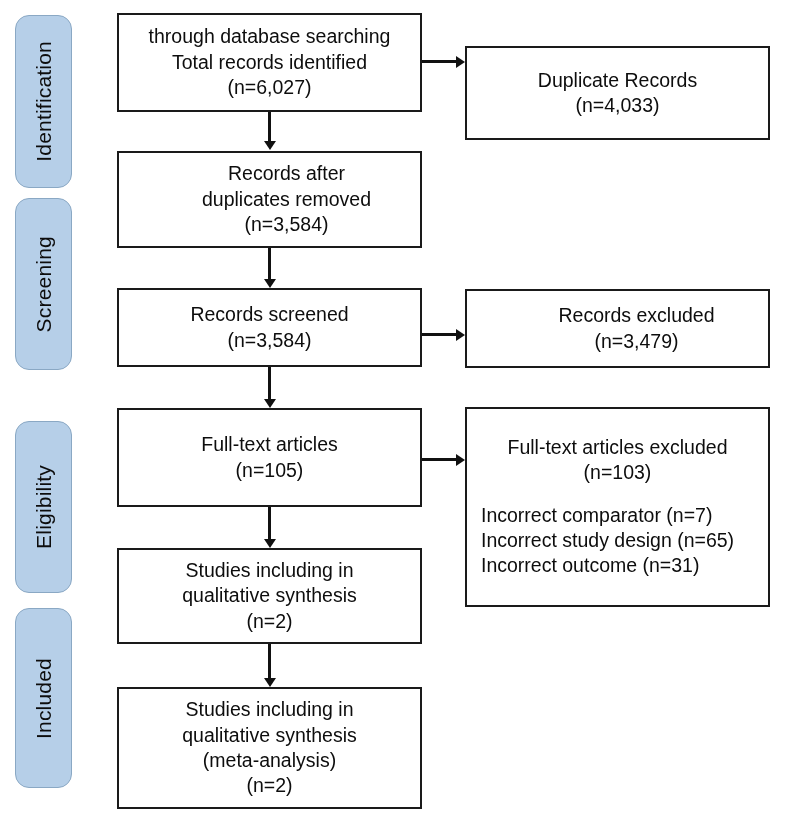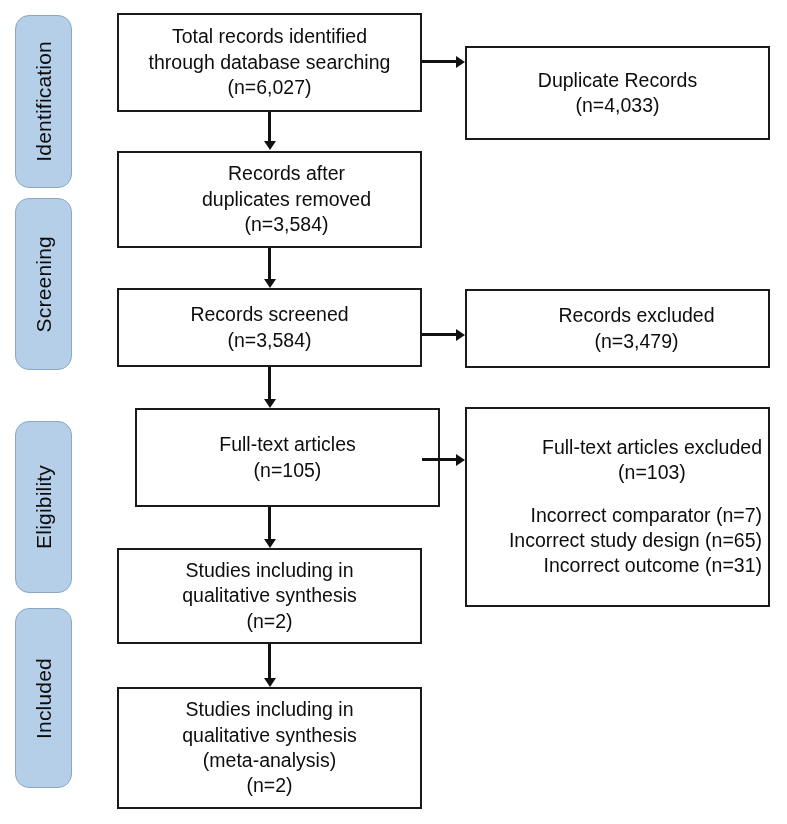--- a/index.html
+++ b/index.html
@@ -117,37 +117,37 @@
 
   <div class="stage-pill" style="left:15px; top:421px; width:57px; height:172px;">
     <span class="stage-label">Eligibility</span>
   </div>
 
   <div class="stage-pill" style="left:15px; top:608px; width:57px; height:180px;">
     <span class="stage-label">Included</span>
   </div>
 
   <div class="flow-box" style="left:117px; top:13px; width:305px; height:99px;">
+    <div class="box-line">through database searching</div>
     <div class="box-line">Total records identified</div>
-    <div class="box-line">through database searching</div>
     <div class="box-line">(n=6,027)</div>
   </div>
 
   <div class="flow-box" style="left:117px; top:151px; width:305px; height:97px;padding-left:40px;">
     <div class="box-line">Records after</div>
     <div class="box-line">duplicates removed</div>
     <div class="box-line">(n=3,584)</div>
   </div>
 
   <div class="flow-box" style="left:117px; top:288px; width:305px; height:79px;text-align:center;">
     <div class="box-line">Records screened</div>
     <div class="box-line">(n=3,584)</div>
   </div>
 
-  <div class="flow-box" style="left:135px; top:408px; width:305px; height:99px;">
+  <div class="flow-box" style="left:117px; top:408px; width:305px; height:99px;">
     <div class="box-line">Full-text articles</div>
     <div class="box-line">(n=105)</div>
   </div>
 
   <div class="flow-box" style="left:117px; top:548px; width:305px; height:96px;">
     <div class="box-line">Studies  including in</div>
     <div class="box-line">qualitative synthesis</div>
     <div class="box-line">(n=2)</div>
   </div>
 
@@ -161,21 +161,21 @@
   <div class="flow-box" style="left:465px; top:14px; width:305px; height:94px;margin-top:32px;">
     <div class="box-line">Duplicate Records</div>
     <div class="box-line">(n=4,033)</div>
   </div>
 
   <div class="flow-box" style="left:465px; top:289px; width:305px; height:79px;padding-left:44px;">
     <div class="box-line">Records excluded</div>
     <div class="box-line">(n=3,479)</div>
   </div>
 
-  <div class="flow-box align-left-block" style="left:465px; top:407px; width:305px; height:200px; justify-content:flex-start; padding-top:26px;align-items:flex-end;">
+  <div class="flow-box align-left-block" style="left:465px; top:407px; width:305px; height:200px; justify-content:flex-start; padding-top:26px;">
     <div class="box-group-centered">
       <div class="box-line">Full-text articles excluded</div>
       <div class="box-line">(n=103)</div>
     </div>
     <div class="reason-gap"></div>
     <div class="box-line reason">Incorrect comparator (n=7)</div>
     <div class="box-line reason">Incorrect study design (n=65)</div>
     <div class="box-line reason">Incorrect outcome (n=31)</div>
   </div>
 

